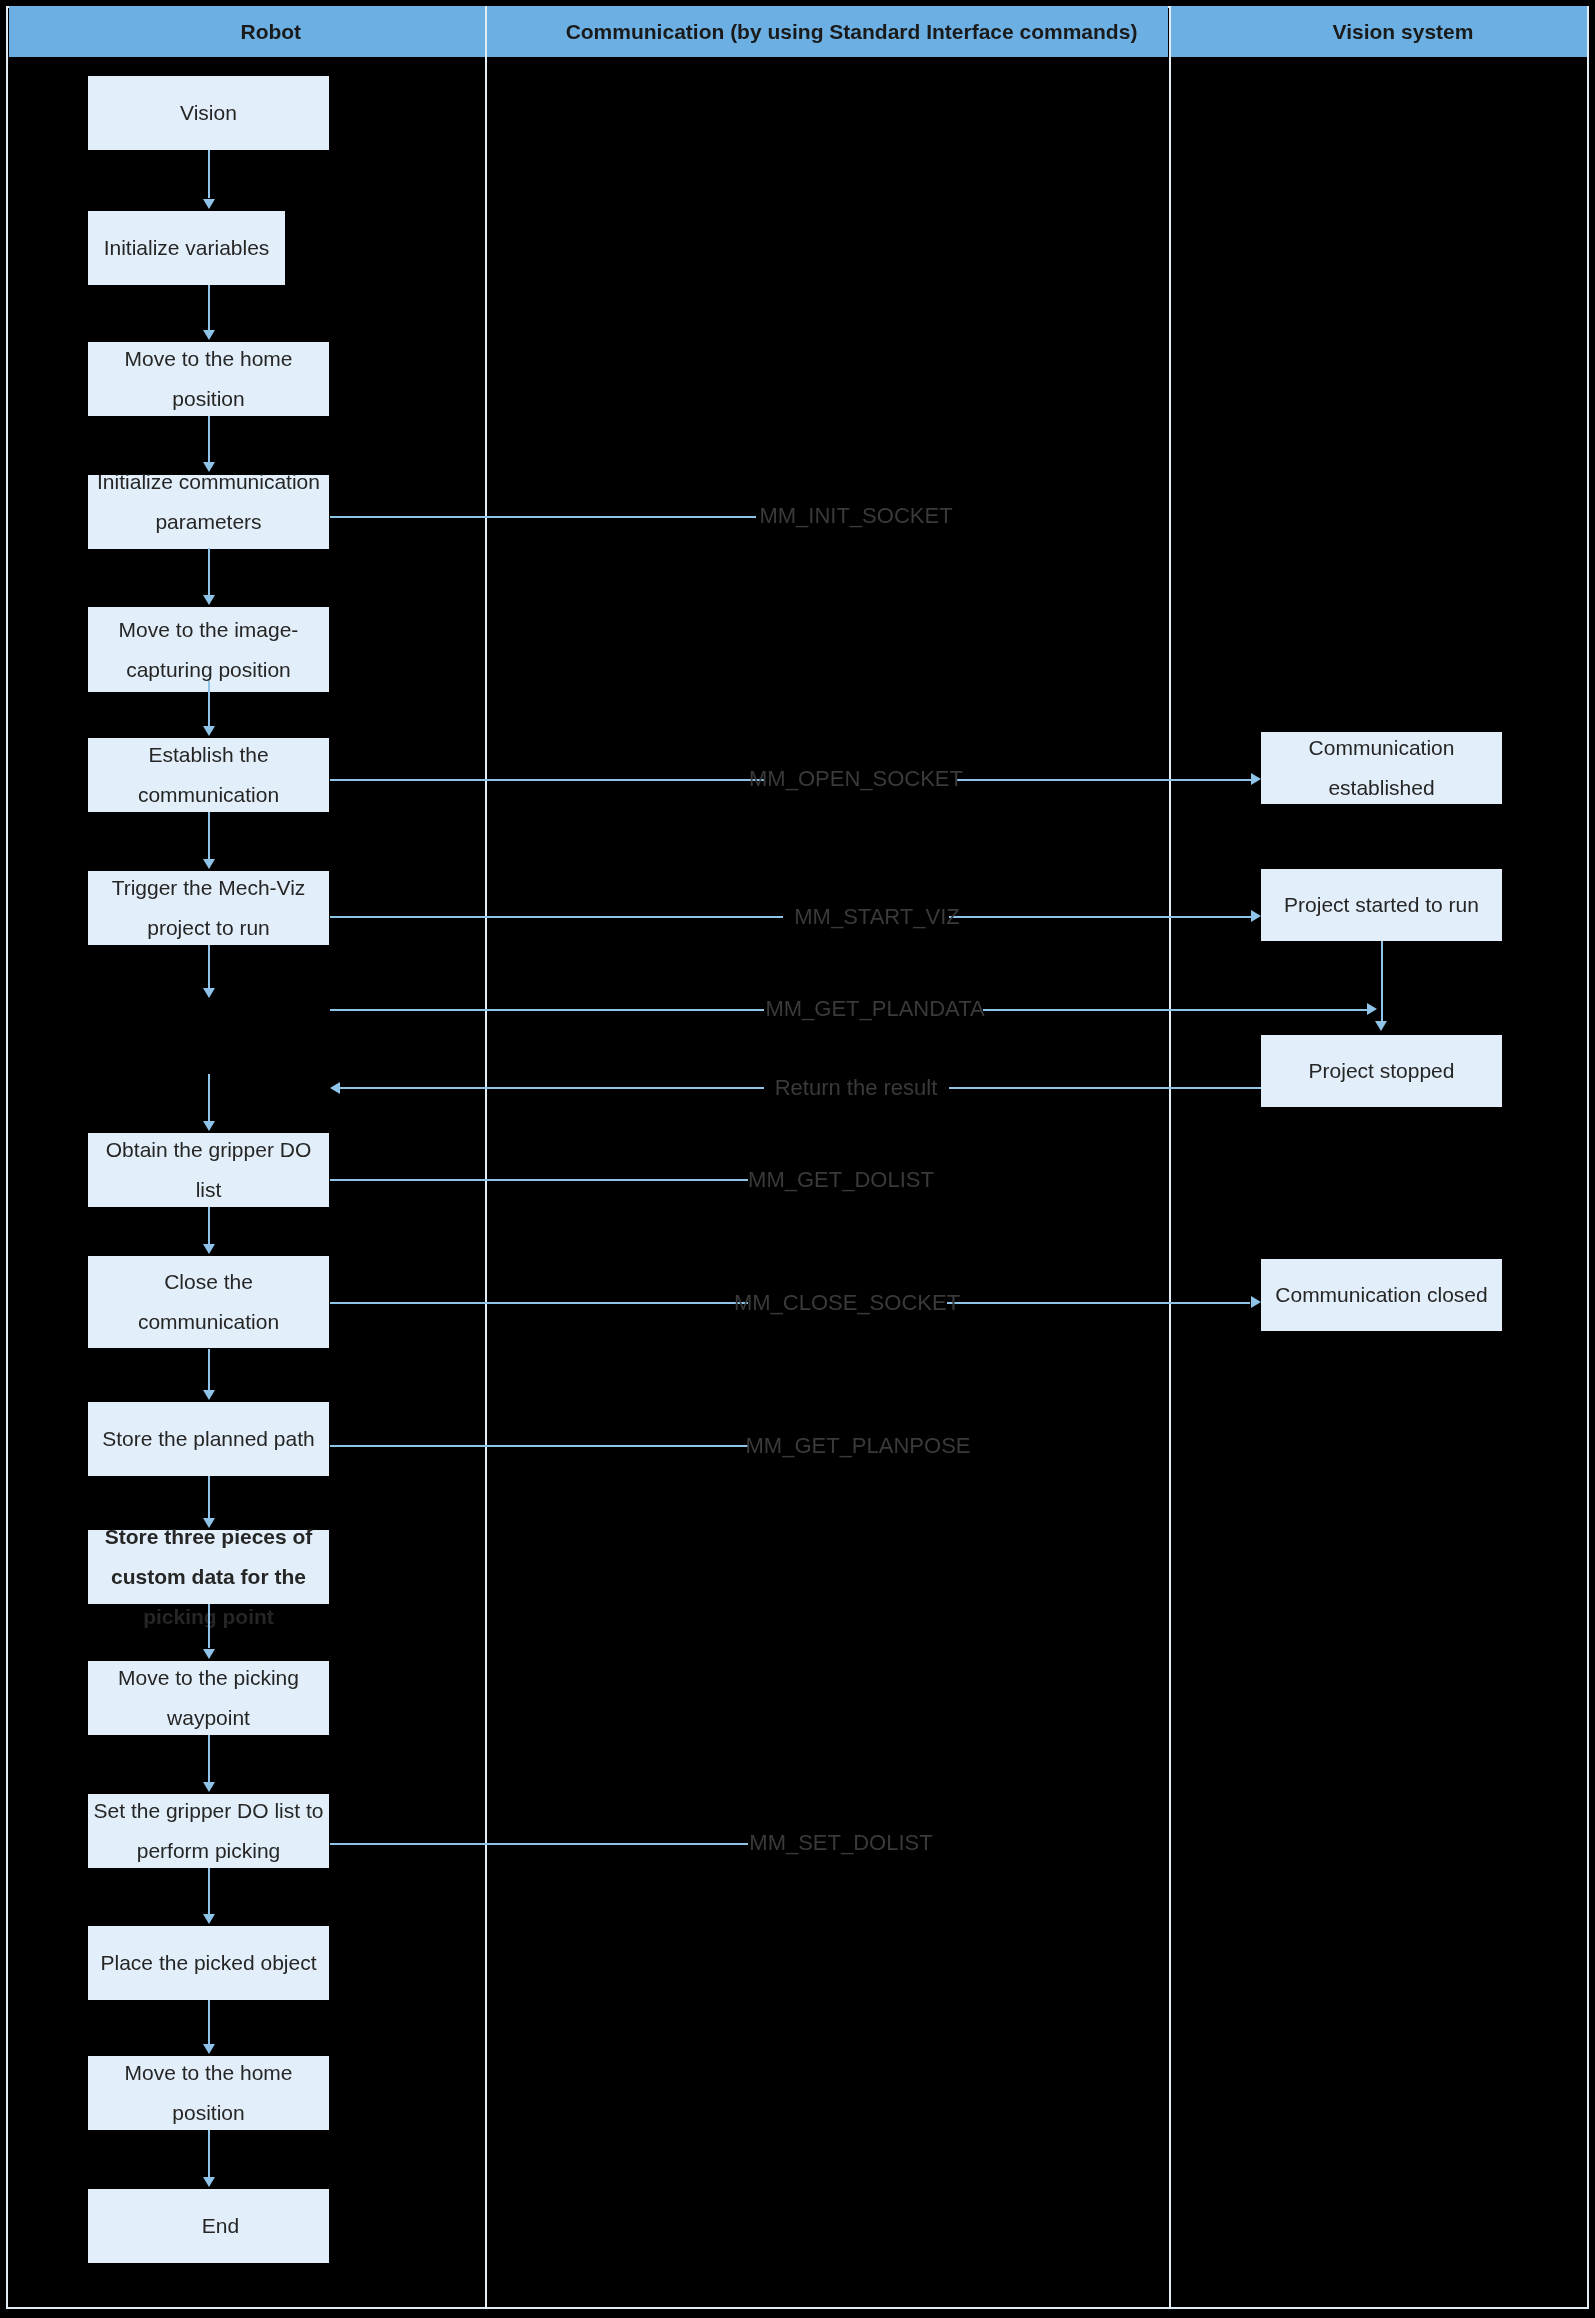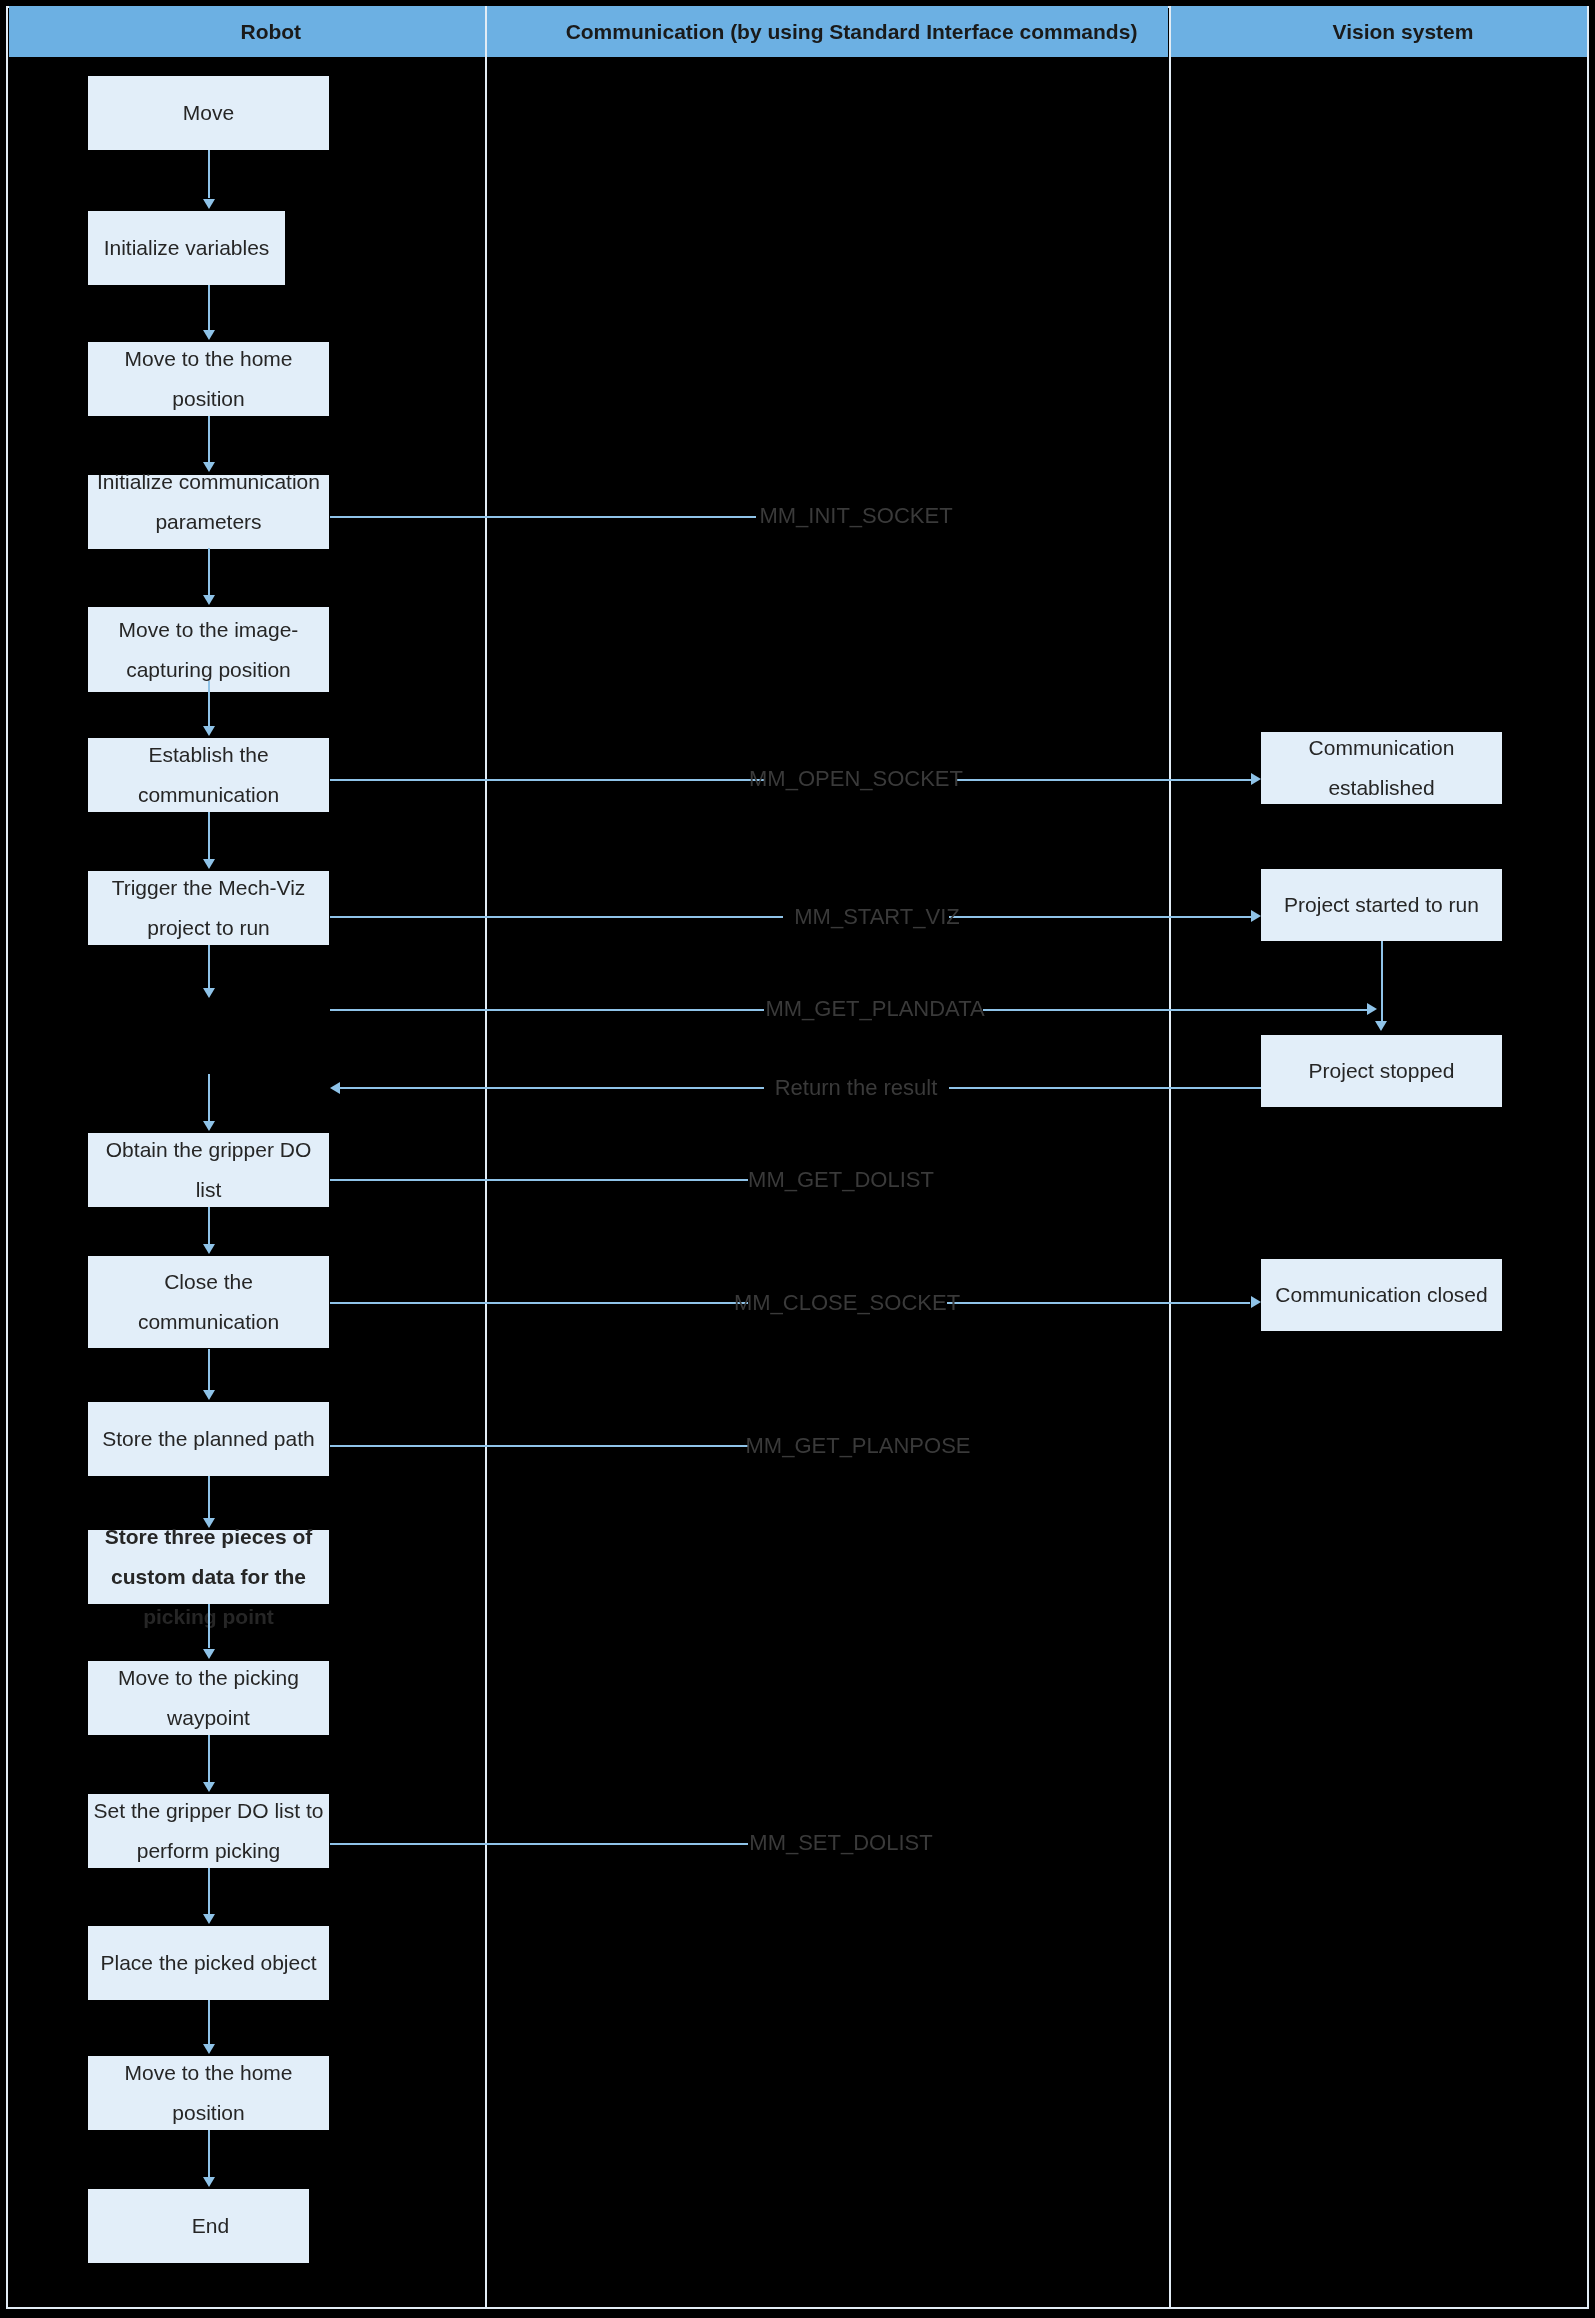--- a/index.html
+++ b/index.html
@@ -144,21 +144,21 @@
     <span class="hdr-text">Robot</span>
   </div>
   <div class="header-band" style="left:487px; width:681px;">
     <span class="hdr-text">Communication (by using Standard Interface commands)</span>
   </div>
   <div class="header-band" style="left:1171px; width:416px;">
     <span class="hdr-text">Vision system</span>
   </div>
 
   <div class="node" style="left:88px; top:76px; width:241px; height:74px;">
-    <span class="node-label">Move</span>
+    <span class="node-label">Vision</span>
   </div>
 
   <div class="node" style="left:88px; top:211px; width:197px; height:74px;">
     <span class="node-label">Initialize variables</span>
   </div>
 
   <div class="node" style="left:88px; top:342px; width:241px; height:74px;">
     <span class="node-label">Move to the home position</span>
   </div>
 
@@ -204,21 +204,21 @@
   </div>
 
   <div class="node" style="left:88px; top:1926px; width:241px; height:74px;">
     <span class="node-label">Place the picked object</span>
   </div>
 
   <div class="node" style="left:88px; top:2056px; width:241px; height:74px;">
     <span class="node-label">Move to the home position</span>
   </div>
 
-  <div class="node" style="left:88px; top:2189px; width:221px; height:74px;padding-left:24px;">
+  <div class="node" style="left:88px; top:2189px; width:241px; height:74px;padding-left:24px;">
     <span class="node-label">End</span>
   </div>
 
   <div class="node" style="left:1261px; top:732px; width:241px; height:72px;">
     <span class="node-label">Communication established</span>
   </div>
 
   <div class="node" style="left:1261px; top:869px; width:241px; height:72px;">
     <span class="node-label">Project started to run</span>
   </div>

